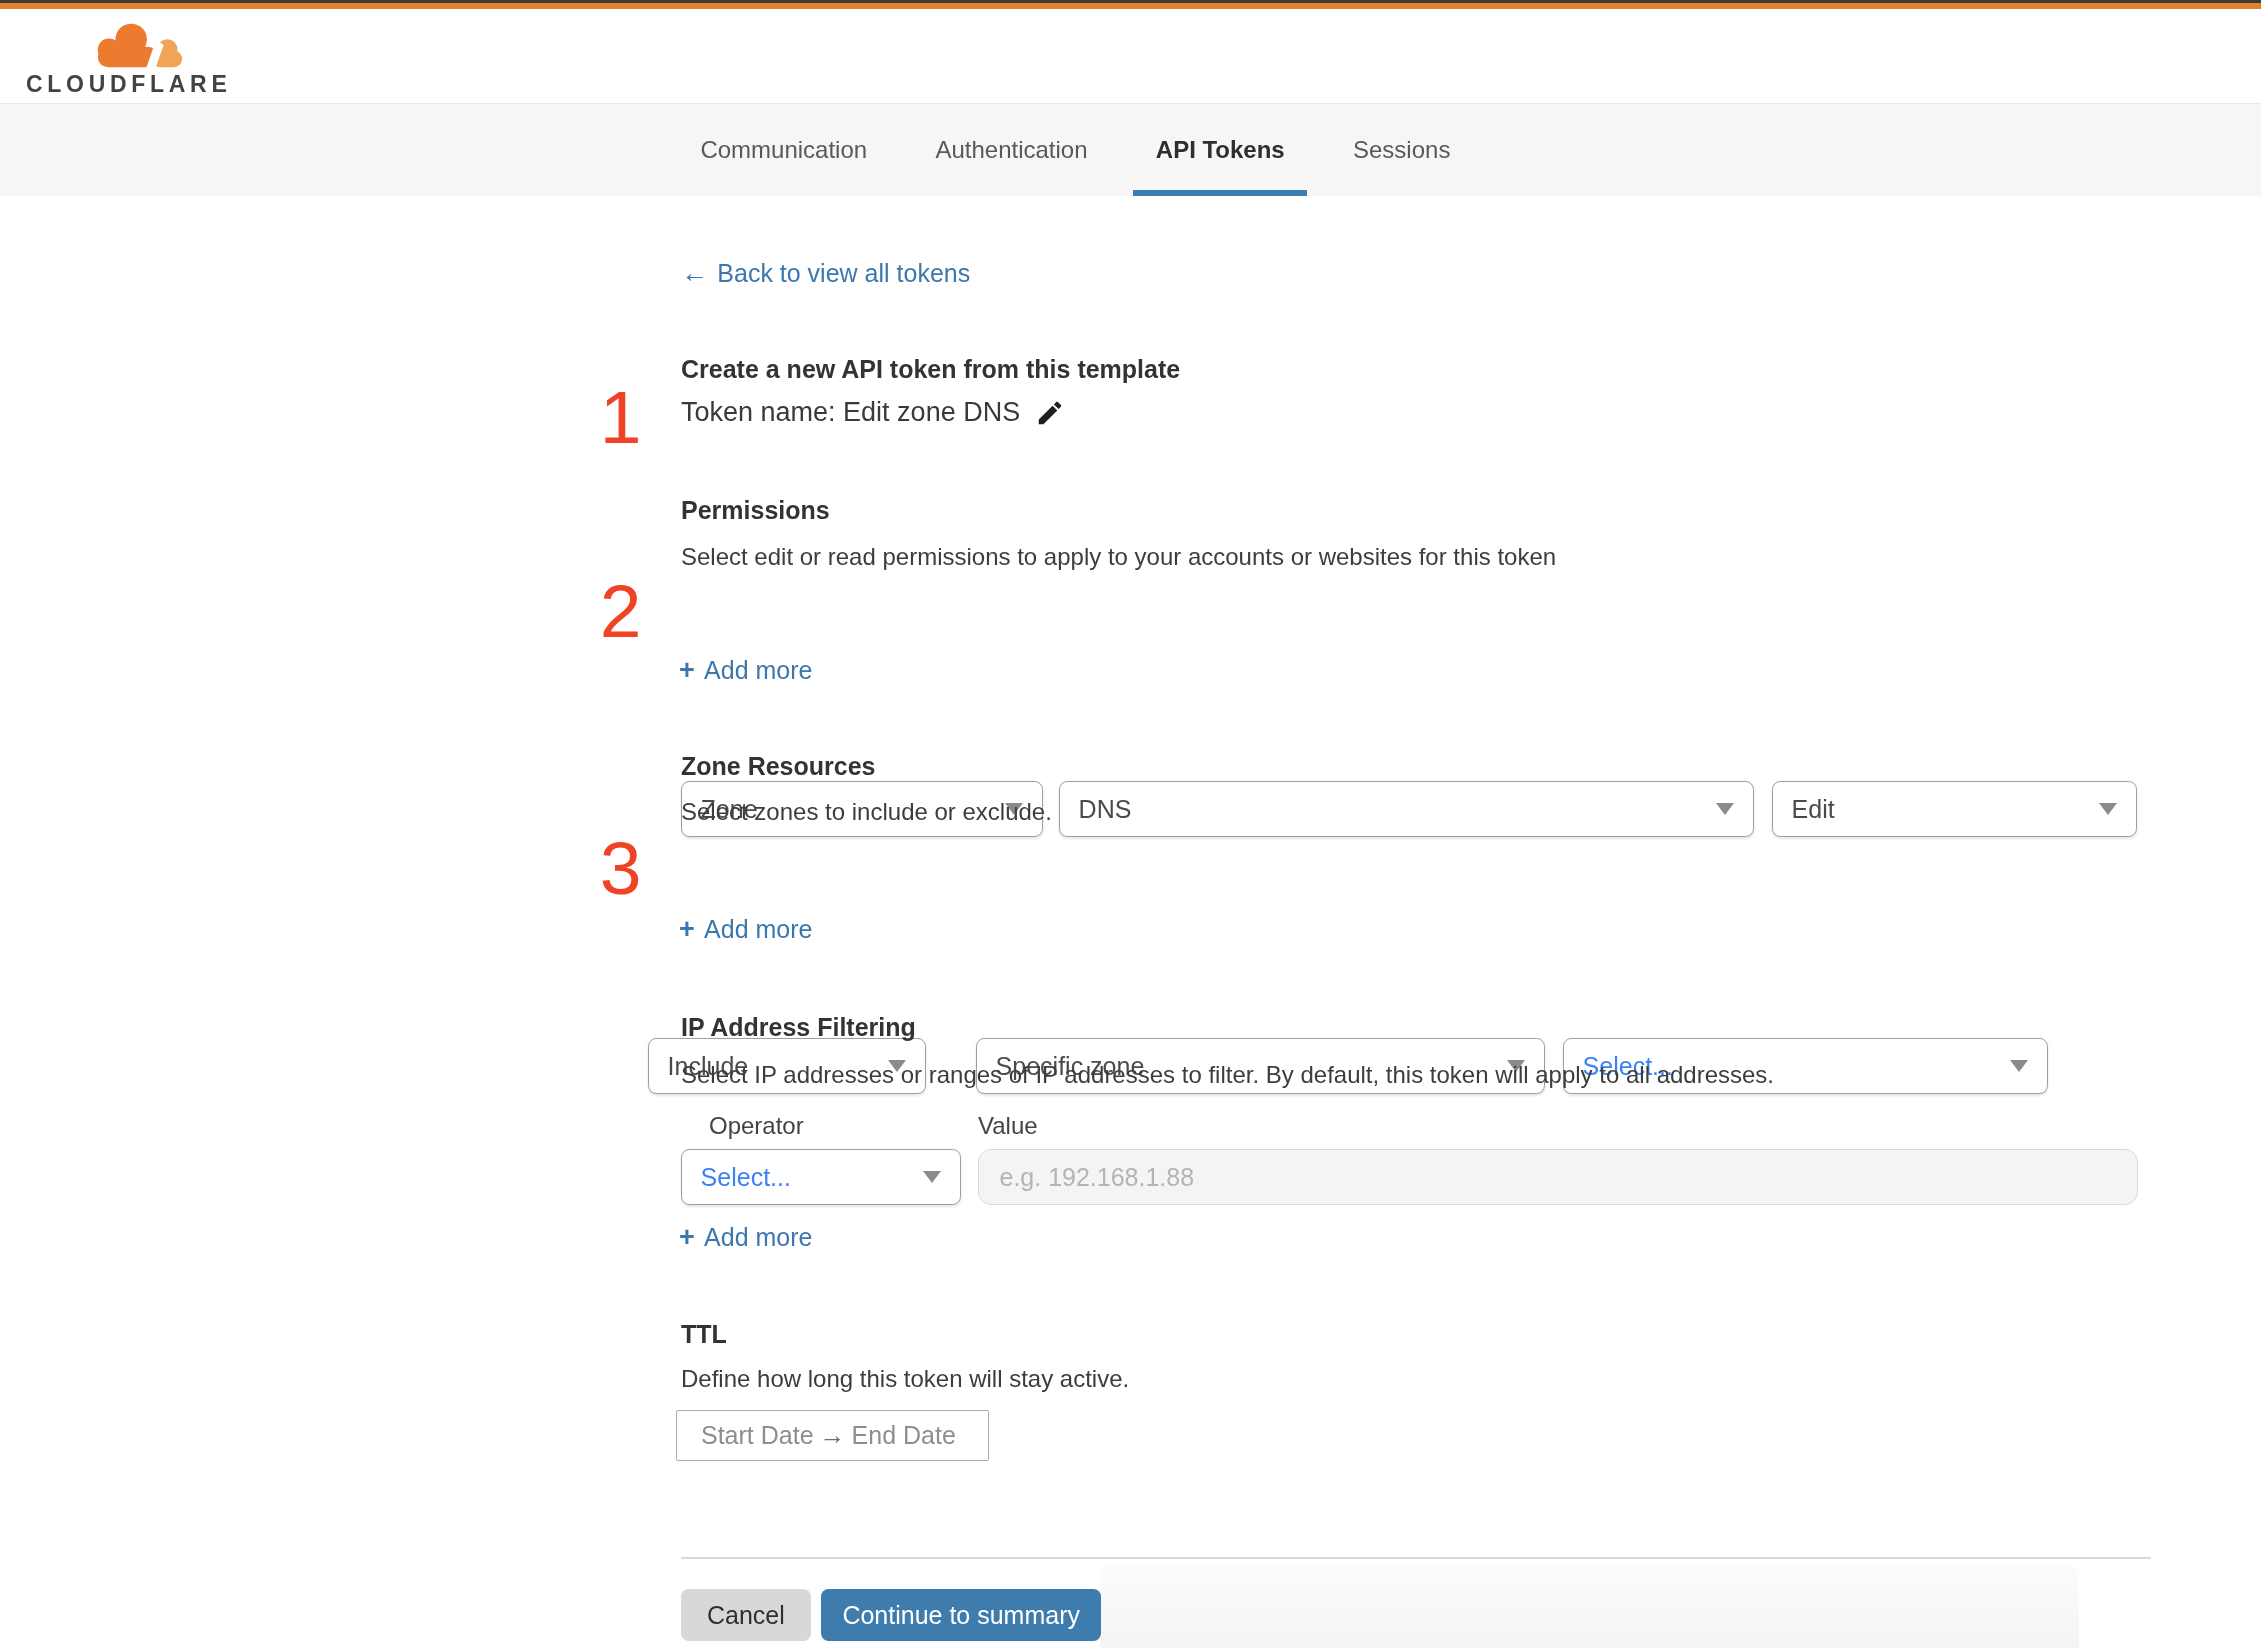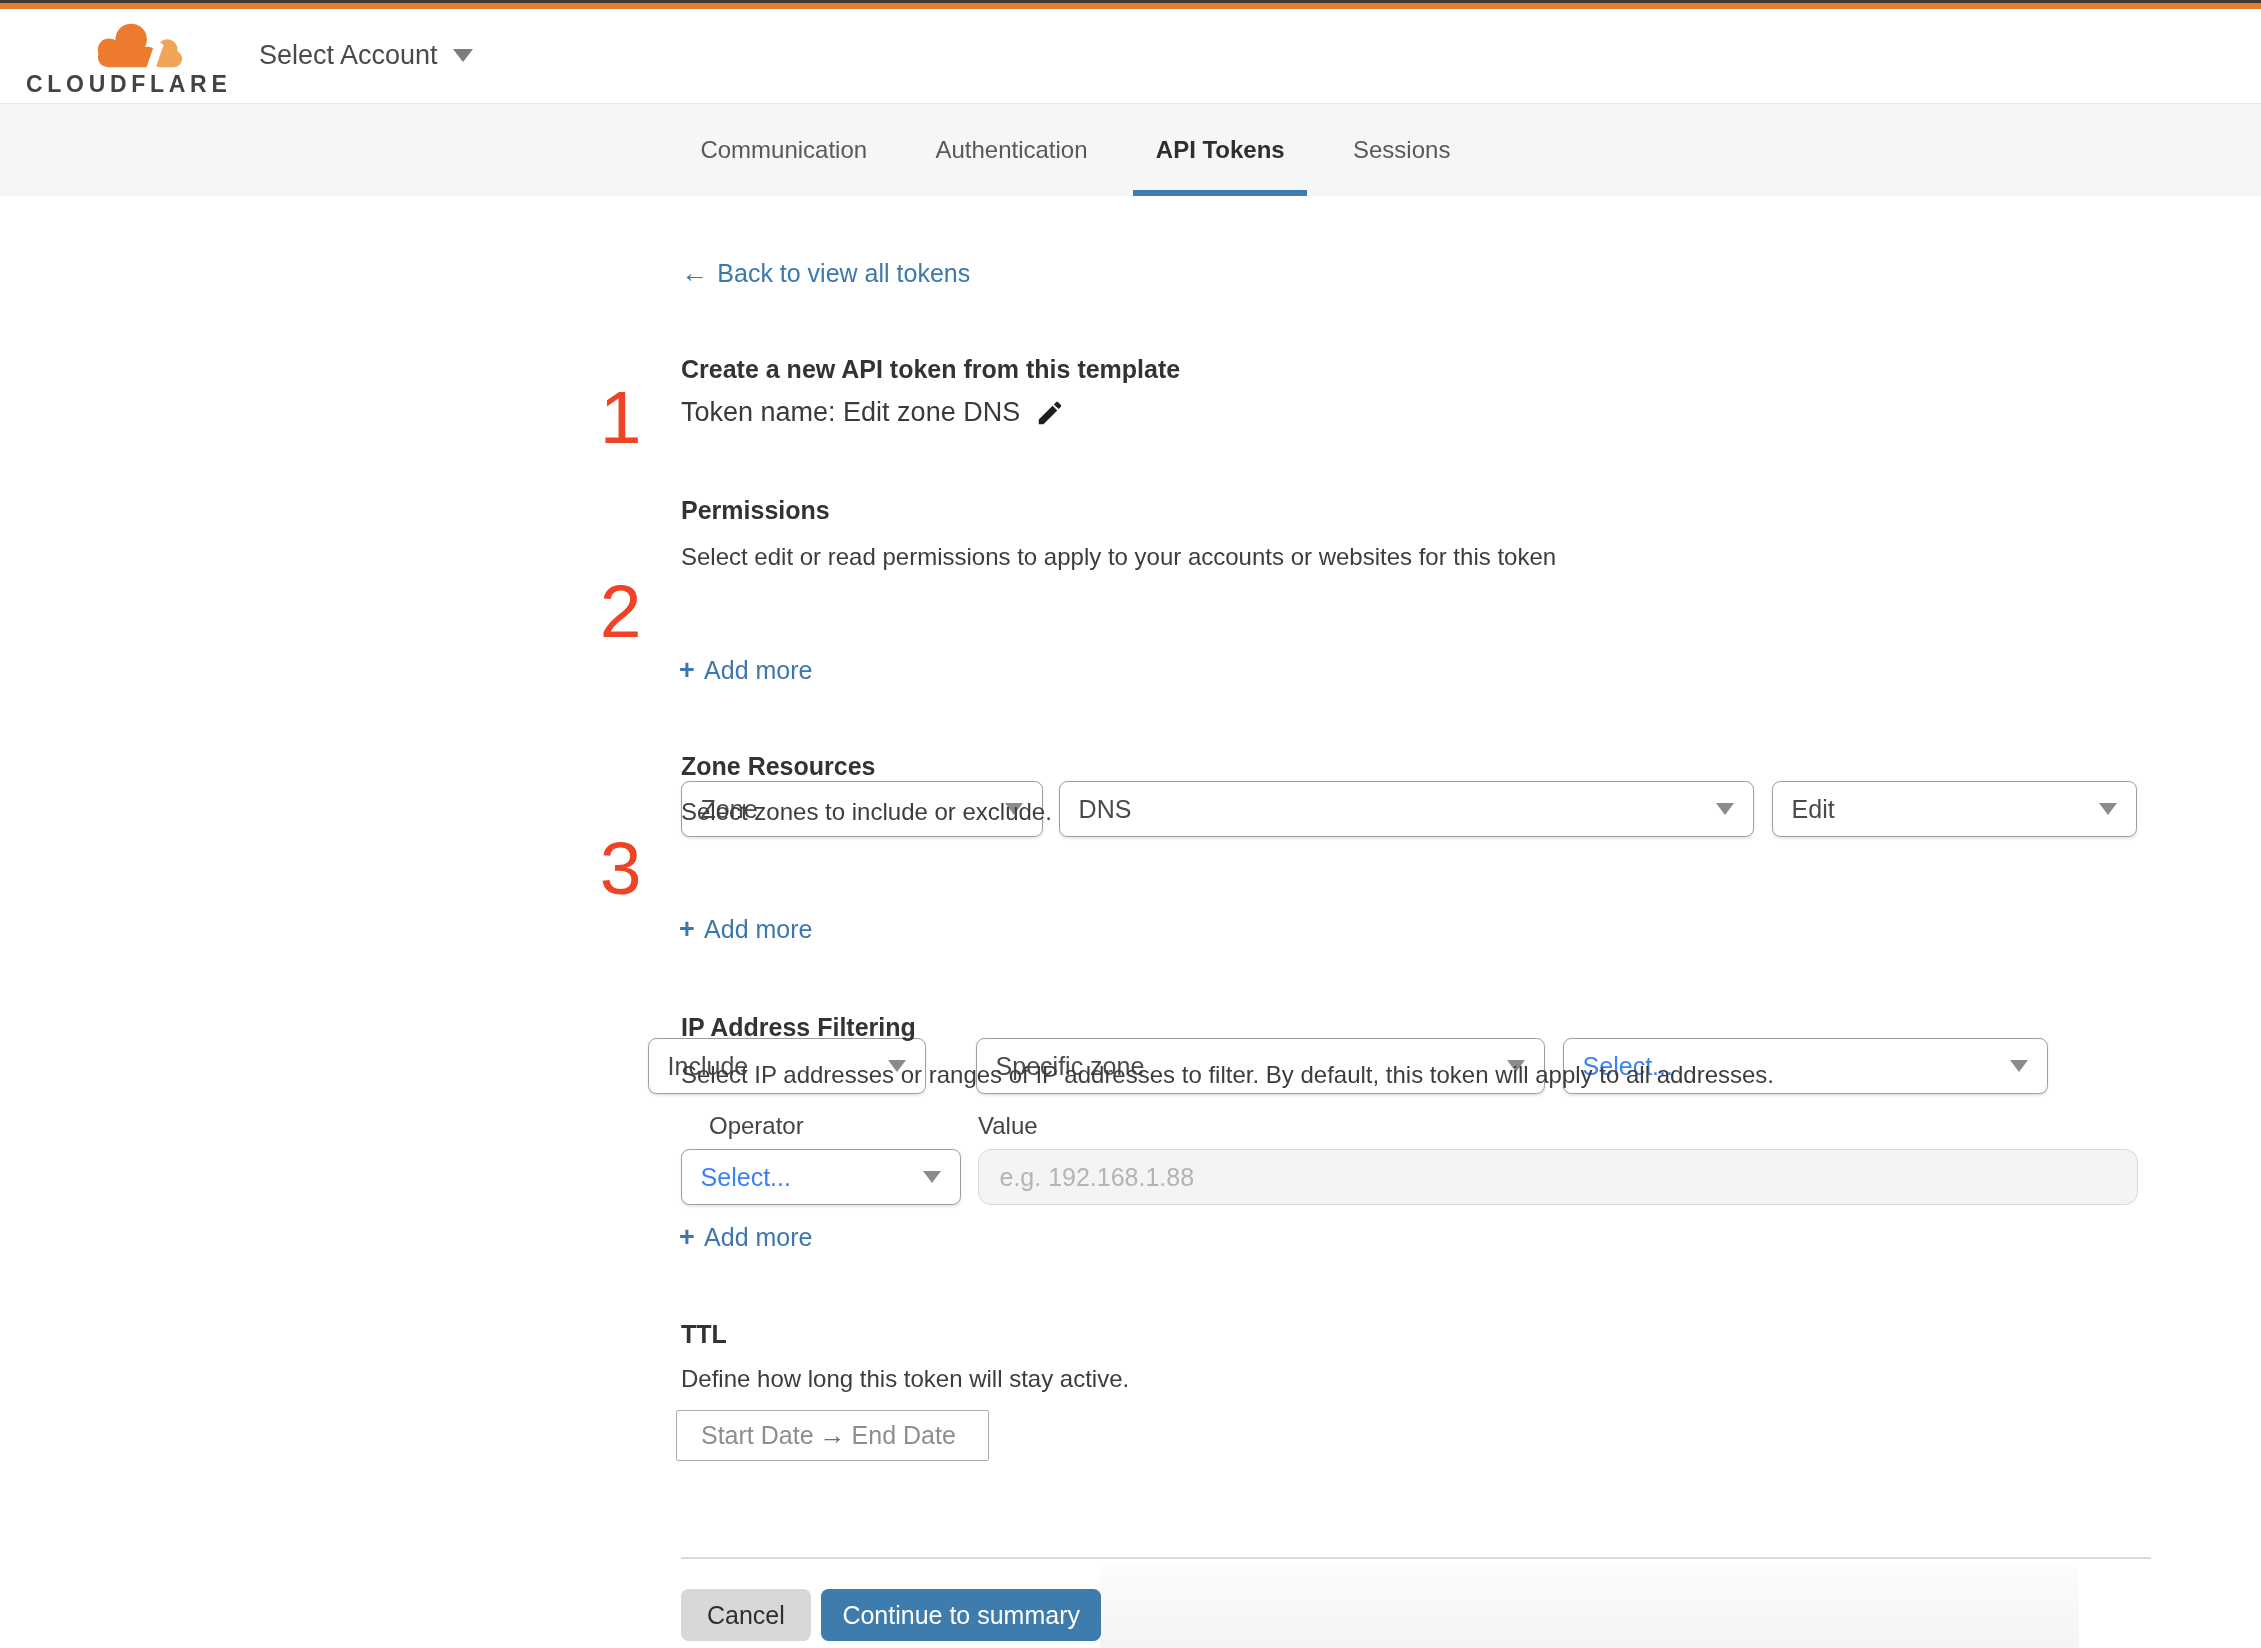--- a/index.html
+++ b/index.html
@@ -79,24 +79,20 @@
         <rect x="63" y="34" width="33" height="18" rx="9"></rect>
       </g>
       <g fill="#ec7b2f">
         <circle cx="41" cy="22" r="17"></circle>
         <circle cx="17" cy="33" r="12"></circle>
         <rect x="5" y="30" width="65" height="22" rx="11"></rect>
       </g>
       <path fill="#ffffff" d="M57 54 L68 22 L76 28 L67 54 Z"></path>
     </svg>
     <div class="logo-word">CLOUDFLARE</div>
-    <div class="account">
-      <span class="account-label">Select Account</span>
-      <span class="caret"></span>
-    </div>
   </div>
 
   <div class="tabbar">
     <div class="tab">Communication</div>
     <div class="tab">Authentication</div>
     <div class="tab active">API Tokens</div>
     <div class="tab">Sessions</div>
   </div>
 
   <div class="content">

